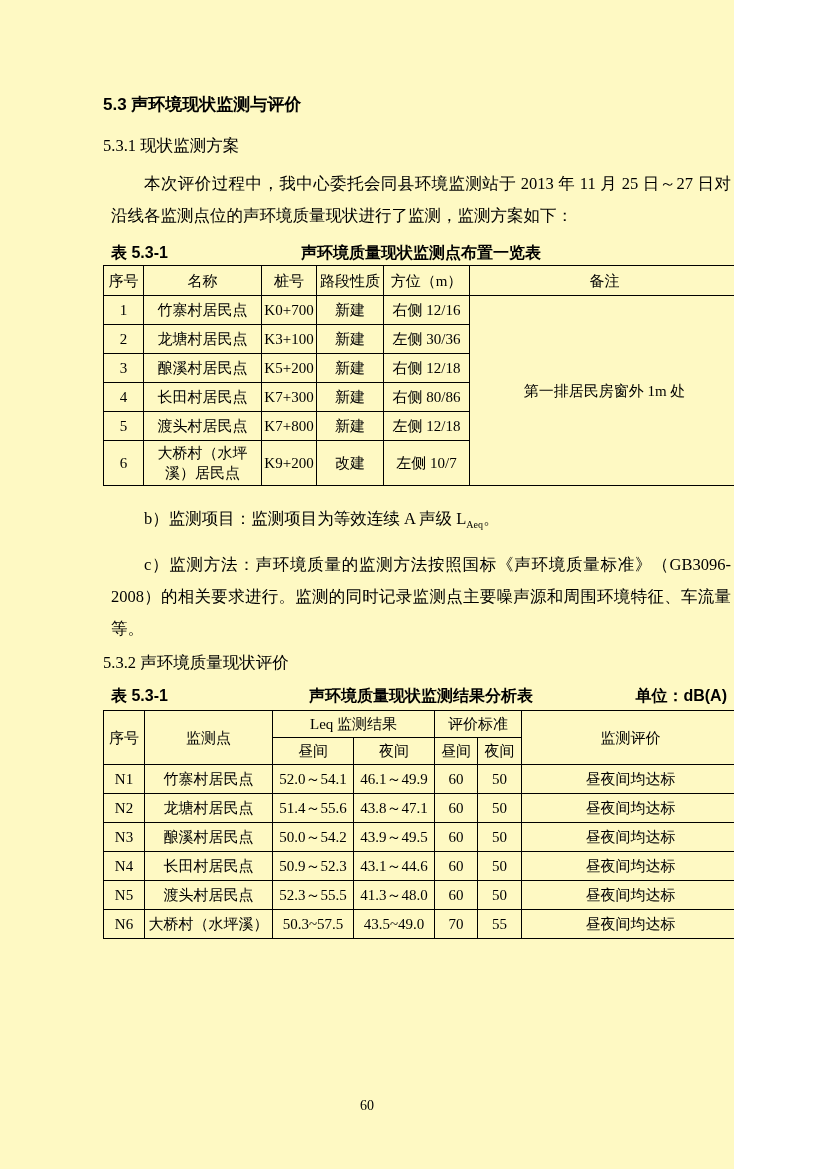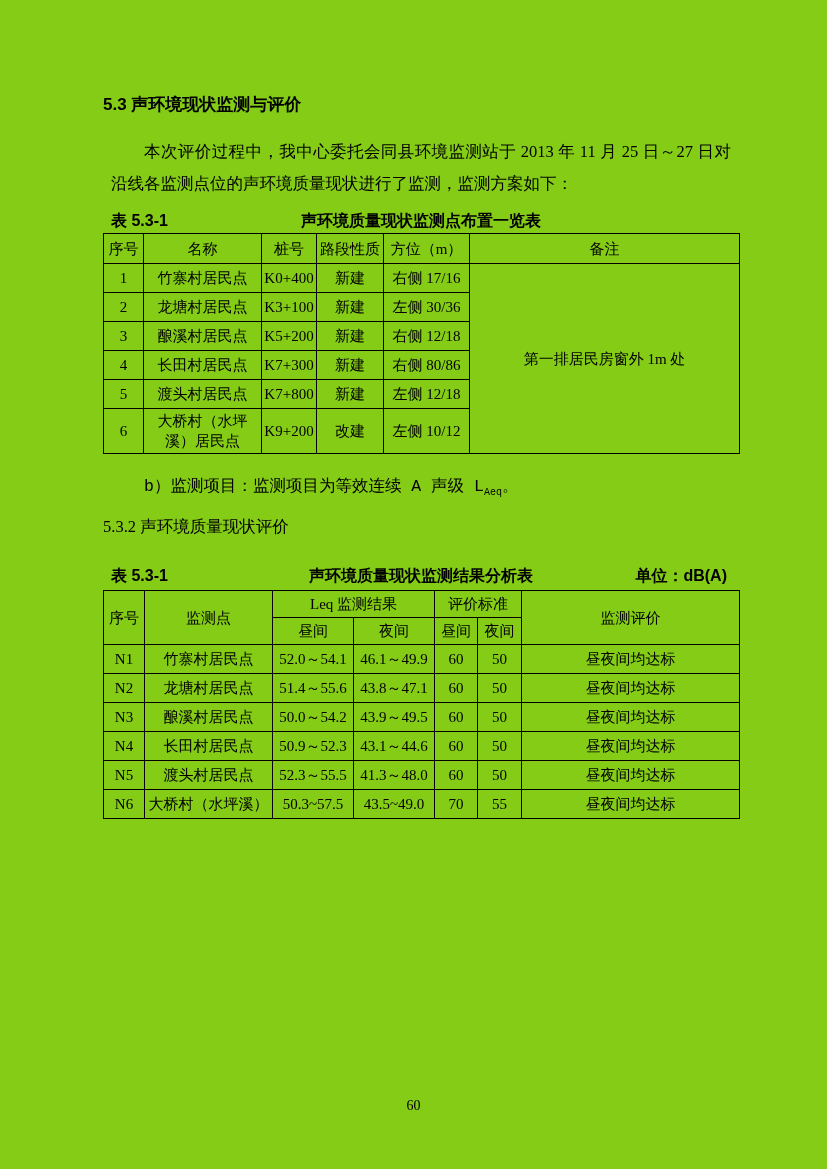--- a/index.html
+++ b/index.html
@@ -1,21 +1,21 @@
 <!DOCTYPE html>
 <html><head>
 <meta charset="utf-8">
 <style>
   html, body { margin: 0; padding: 0; }
   body { background: #ffffff; }
   .page {
     position: relative;
-    width: 827px;
+    width: 734px;
     height: 1169px;
-    background: #84cc16;
+    background: #fef9c3;
     overflow: hidden;
     color: #000;
     font-family: "Liberation Serif", "DejaVu Serif", serif;
   }
   .content {
     position: absolute;
     left: 103px;
     top: 94px;
     width: 636px;
   }
@@ -27,21 +27,21 @@
     margin: 0 0 20px 0;
   }
   .heading-sub {
     font-size: 16.5px;
     font-weight: normal;
     line-height: 20px;
     margin: 0 0 12px 0;
   }
   .heading-532 {
     margin-top: 8px;
-    margin-bottom: 26px;
+    margin-bottom: 10px;
   }
   .para {
     font-size: 16.5px;
     line-height: 32px;
     text-align: justify;
     text-indent: 33px;
     margin: 8px;
   }
   .para sub { font-size: 10px; }
   .tcaption {
@@ -68,39 +68,40 @@
     font-weight: normal;
     text-align: center;
     vertical-align: middle;
     padding: 2px 2px;
     line-height: 20px;
   }
   #table1 thead tr { height: 30px; }
   #table1 tbody tr { height: 29px; }
   #table2 thead tr { height: 27px; }
   #table2 tbody tr { height: 29px; }
-  .after-table { margin-top: 17px; font-family: Liberation Mono, monospace; }
+  .after-table { margin-top: 17px; }
   .page-number {
     position: absolute;
     left: 0;
     right: 0;
     bottom: 55px;
     text-align: center;
     font-size: 14px;
   }
   .cap1 { margin-top: 2px; }
   .cap2 { margin-top: 6px; margin-bottom: 2px; }
 </style>
 </head>
 <body>
 
 <div class="page">
   <div class="content">
 
     <h2 class="heading-53">5.3 声环境现状监测与评价</h2>
+    <h3 class="heading-sub">5.3.1  现状监测方案</h3>
 
     <p class="para">本次评价过程中，我中心委托会同县环境监测站于 2013 年 11 月 25 日～27 日对沿线各监测点位的声环境质量现状进行了监测，监测方案如下：</p>
 
     <div class="tcaption cap1">
       <span class="cap-label">表 5.3-1</span>
       <span class="cap-title">声环境质量现状监测点布置一览表</span>
     </div>
 
     <table id="table1">
       <colgroup>
@@ -118,23 +119,23 @@
           <th>桩号</th>
           <th>路段性质</th>
           <th>方位（m）</th>
           <th>备注</th>
         </tr>
       </thead>
       <tbody>
           <tr>
             <td>1</td>
             <td>竹寨村居民点</td>
-            <td>K0+400</td>
-            <td>新建</td>
-            <td>右侧 17/16</td>
+            <td>K0+700</td>
+            <td>新建</td>
+            <td>右侧 12/16</td>
             <td rowspan="6">第一排居民房窗外 1m 处</td>
           </tr>
           <tr>
             <td>2</td>
             <td>龙塘村居民点</td>
             <td>K3+100</td>
             <td>新建</td>
             <td>左侧 30/36</td>
           </tr>
           <tr>
@@ -156,26 +157,27 @@
             <td>渡头村居民点</td>
             <td>K7+800</td>
             <td>新建</td>
             <td>左侧 12/18</td>
           </tr>
           <tr>
             <td>6</td>
             <td>大桥村（水坪溪）居民点</td>
             <td>K9+200</td>
             <td>改建</td>
-            <td>左侧 10/12</td>
+            <td>左侧 10/7</td>
           </tr>
         </tbody>
     </table>
 
     <p class="para after-table"><span>b）监测项目：监测项目为等效连续 A 声级 L</span><sub>Aeq</sub><span>。</span></p>
+    <p class="para">c）监测方法：声环境质量的监测方法按照国标《声环境质量标准》（GB3096-2008）的相关要求进行。监测的同时记录监测点主要噪声源和周围环境特征、车流量等。</p>
 
     <h3 class="heading-sub heading-532">5.3.2  声环境质量现状评价</h3>
 
     <div class="tcaption cap2">
       <span class="cap-label">表 5.3-1</span>
       <span class="cap-title">声环境质量现状监测结果分析表</span>
       <span class="cap-unit">单位：dB(A)</span>
     </div>
 
     <table id="table2">

